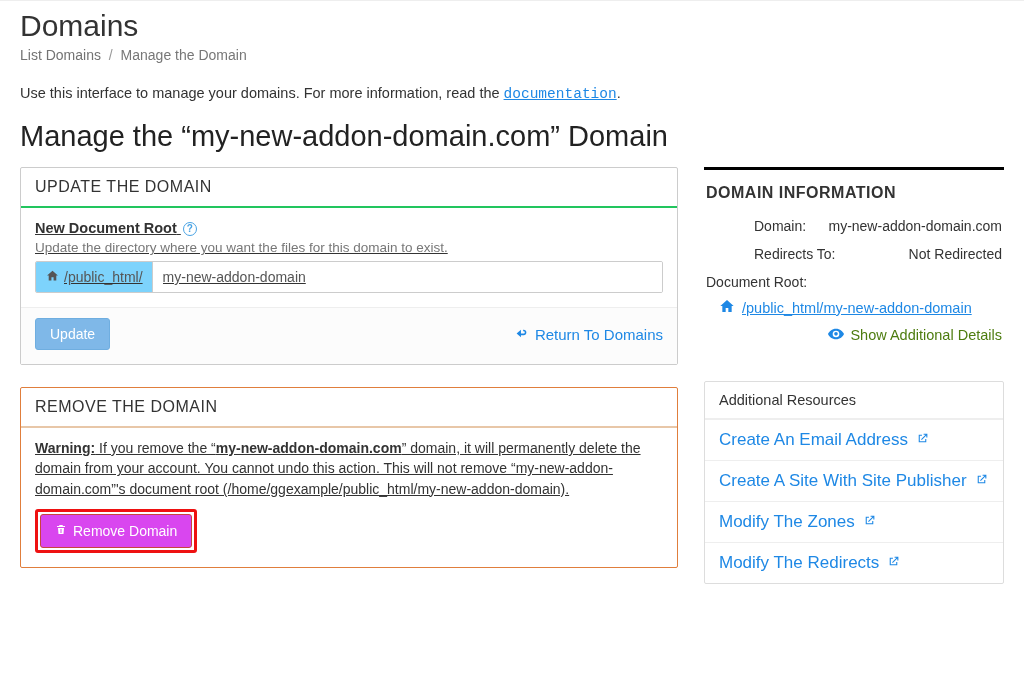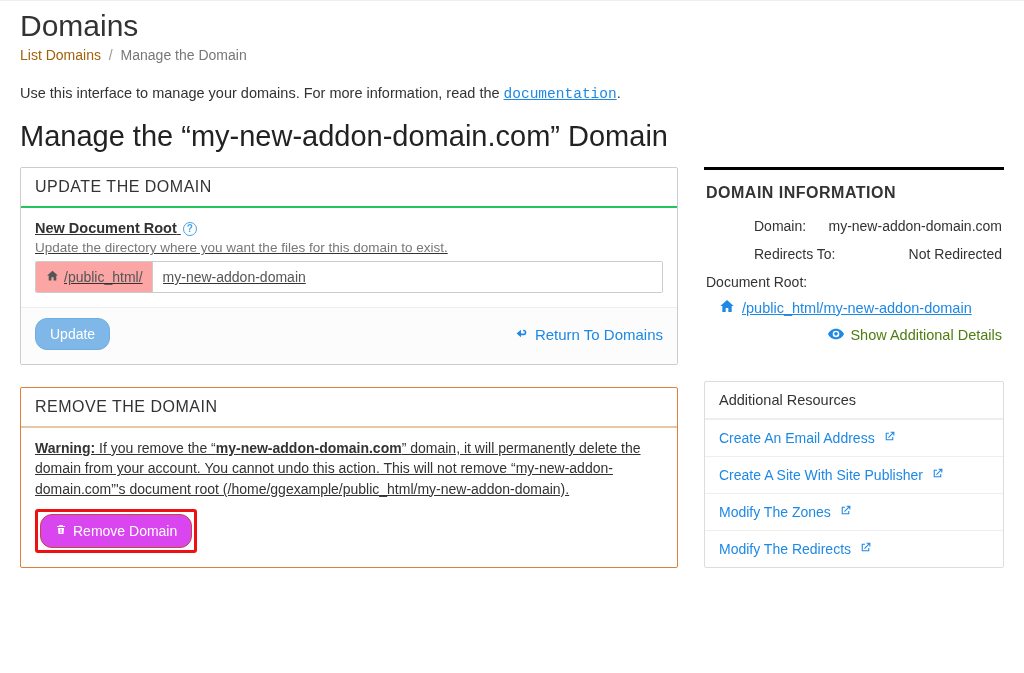--- a/index.html
+++ b/index.html
@@ -22,21 +22,21 @@
     font-size: 30px;
     font-weight: 300;
     margin: 8px 0 4px 0;
     color: #333;
   }
   .breadcrumb {
     font-size: 14px;
     color: #888;
     margin-bottom: 22px;
   }
-  .breadcrumb a { color: #a16207; text-decoration: none; text-align: right; }
+  .breadcrumb a { color: #737373; text-decoration: none; text-align: right; }
   .breadcrumb .sep { color: #999; padding: 0 4px; }
   .breadcrumb .cur { color: #777; }
   .intro {
     font-size: 14.5px;
     color: #333;
     margin-bottom: 18px;
   }
   .intro a { color: #1e88e5; text-decoration: underline; font-family: Liberation Mono, monospace; }
   h2.section-title {
     font-size: 29px;
@@ -76,32 +76,32 @@
 
   .field-label { font-weight: 700; font-size: 14.5px; margin-top:2px; }
   .field-label .help {
     display:inline-block; width:14px; height:14px; border:1px solid #49a3e4;
     border-radius:50%; color:#49a3e4; font-size:10px; line-height:12px;
     text-align:center; vertical-align:1px; margin-left:2px;
   }
   .field-desc { color: #777; font-size: 13.5px; margin: 4px 0 6px 0; }
   .input-group { display:flex; border:1px solid #ccc; border-radius:2px; overflow:hidden; }
   .input-addon {
-    background:#fca5a5; padding:6px 9px; font-size:14px; color:#555;
+    background:#7dd3fc; padding:6px 9px; font-size:14px; color:#555;
     border-right:1px solid #ccc; display:flex; align-items:center; gap:4px;
   }
   .input-addon .home-icon { display:inline-block; }
   input.txt {
     border:none; outline:none; padding:7px 10px; font-size:14px; flex:1;
     color:#555;
   }
 
   .btn {
     display:inline-flex; align-items:center; gap:6px;
-    padding:7px 14px; border-radius:12px; font-size:14px;
+    padding:7px 14px; border-radius:3px; font-size:14px;
     border:1px solid transparent; cursor:pointer;
   }
   .btn-primary-soft { background:#7fb8e8; color:#fff; border-color:#6faee0; }
   .link-blue { color:#1e88e5; text-decoration:none; font-size:15px; display:inline-flex; align-items:center; gap:6px; }
 
   .warn-text { font-size:14px; color:#333; line-height:1.45; margin-bottom:10px; }
   .btn-danger { background:#d946ef; color:#fff; border-color:#c9433f; padding:8px 14px; }
   .highlight-box {
     border:3px solid #e11; border-radius:3px; display:inline-block; padding:2px;
   }
@@ -119,21 +119,21 @@
   .docroot-path { display:flex; align-items:center; gap:6px; color:#1e88e5; padding:6px 2px 0 14px; font-size:14.5px; }
   .show-more { text-align:right; padding:10px 2px 0 0; }
   .show-more a { color:#4d7c0f; text-decoration:none; font-size:14.5px; display:inline-flex; align-items:center; gap:6px; }
 
   .res-box { border:1px solid #ddd; border-radius:2px; margin-top:38px; }
   .res-box .res-head { padding:10px 14px; border-bottom:1px solid #eee; font-size:14.5px; }
   .res-list .res-item {
     display:flex; justify-content:space-between; align-items:center;
     padding:10px 14px; border-top:1px solid #eee;
   }
-  .res-list .res-item a { color:#1e88e5; text-decoration:none; font-size:14px; display:inline-flex; align-items:center; gap:8px; }
+  .res-list .res-item a { color:#1e88e5; text-decoration:none; font-size:17px; display:inline-flex; align-items:center; gap:8px; }
 
   .icon-svg { width:14px; height:14px; }
   .icon-svg path { fill: currentColor; }
   .icon-external { width:13px; height:13px; color:#1e88e5; }
   .icon-home-blue { width:18px; height:16px; color:#1e88e5; }
   .icon-home-gray { width:15px; height:13px; color:#555; }
   .icon-eye { width:16px; height:12px; color:#1e88e5; }
   .icon-return { width:15px; height:13px; color:#1e88e5; }
   .icon-trash { width:12px; height:13px; color:#fff; }
 </style>

